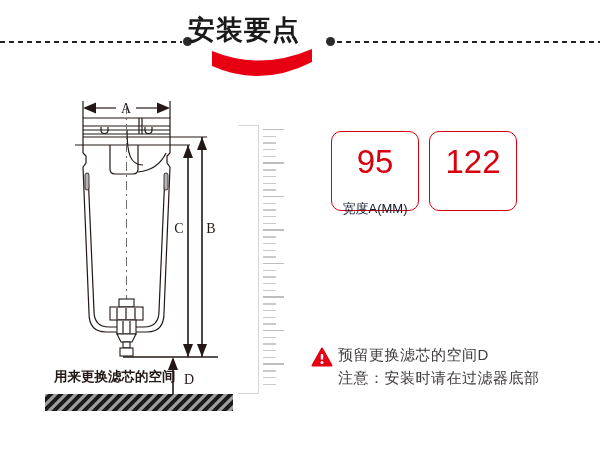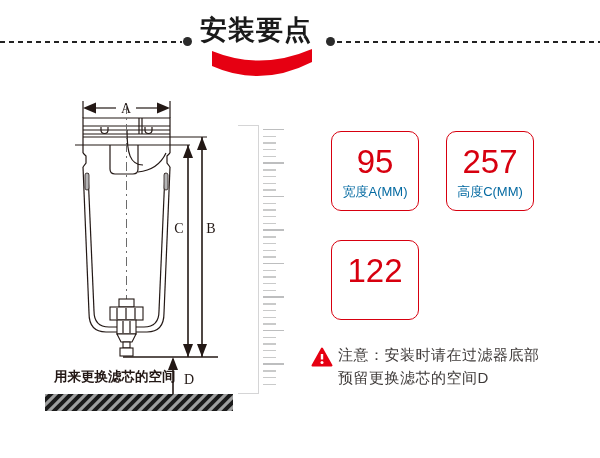--- a/index.html
+++ b/index.html
@@ -7,21 +7,21 @@
         font-family:"Liberation Sans",sans-serif;}
 
   
   .dash-line{position:absolute;top:41px;height:1.8px;
              background:repeating-linear-gradient(to right,#222 0,#222 5px,transparent 5px,transparent 9px);}
   .dash-left{left:0;width:182px;}
   .dash-right{left:337px;width:263px;}
   .dot{position:absolute;top:37px;width:9px;height:9px;border-radius:50%;background:#2b2b2b;}
   .dot-l{left:183px;}
   .dot-r{left:326px;}
-  .title{position:absolute;left:156px;top:12px;width:200px;margin:0;text-align:center;
+  .title{position:absolute;left:144px;top:12px;width:200px;margin:0;text-align:center;
          font-size:27px;font-weight:bold;letter-spacing:1px;color:#1a1a1a;}
   .swoosh{position:absolute;left:210px;top:47px;}
 
   
   .drawing{position:absolute;left:30px;top:85px;}
   .drawing .ln{stroke:#231815;stroke-width:1.2;fill:none;}
   .drawing .ln-thick{stroke:#231815;stroke-width:1.6;fill:none;}
   .drawing .fillpart{stroke:#231815;stroke-width:1.1;fill:#ffffff;}
   .drawing .head{fill:#231815;stroke:none;}
   .drawing .dimtext{font-family:"Liberation Serif",serif;font-size:14px;fill:#231815;}
@@ -32,25 +32,25 @@
   
   .ruler-frame{position:absolute;left:238px;top:125px;width:20px;height:267px;
                border-top:1px solid #d5d5d6;border-right:1px solid #d5d5d6;border-bottom:1px solid #d5d5d6;}
   .ruler-ticks-small{position:absolute;left:263px;top:129px;width:13px;height:261px;
                background:repeating-linear-gradient(to bottom,#c9caca 0,#c9caca 1.4px,transparent 1.4px,transparent 6.7px);}
   .ruler-ticks-long{position:absolute;left:263px;top:129px;width:21px;height:262px;
                background:repeating-linear-gradient(to bottom,#bdbebf 0,#bdbebf 1.4px,transparent 1.4px,transparent 33.5px);}
 
   
   .specs{position:absolute;left:331px;top:131px;display:grid;
-         grid-template-columns:88px 88px;grid-auto-rows:80px;gap:29px 27px;}
+         grid-template-columns:88px 88px;grid-auto-rows:80px;gap:29px 10px;}
   .spec-box{border:1.5px solid #d7000f;border-radius:10px;background:#fff;
             display:flex;flex-direction:column;align-items:center;box-sizing:border-box;}
   .spec-value{font-size:33px;line-height:1;color:#d7000f;margin-top:13px;}
-  .spec-label{font-size:13px;color:#0369a1;margin-top:5px;}
+  .spec-label{font-size:13px;color:#0f172a;margin-top:22px;}
 
   
   .note{position:absolute;left:311px;top:344px;width:282px;}
   .warn-icon{position:absolute;left:0;top:3px;}
   .note-line{margin-left:27px;font-size:15px;line-height:22.5px;color:#3e3a39;letter-spacing:0.5px;}
 </style>
 </head>
 <body>
 
 <div class="page">
@@ -146,31 +146,27 @@
   <div class="ruler-frame"></div>
   <div class="ruler-ticks-small"></div>
   <div class="ruler-ticks-long"></div>
 
   <div class="specs">
     <div class="spec-box">
       <div class="spec-value">95</div>
       <div class="spec-label">宽度A(MM)</div>
     </div>
     <div class="spec-box">
-      <div class="spec-value">257</div>
-      <div class="spec-label">高度C(MM)</div>
-    </div>
-    <div class="spec-box">
       <div class="spec-value">122</div>
     </div>
   </div>
 
   <div class="note">
     <svg class="warn-icon" width="22" height="20" viewBox="0 0 22 20">
       <polygon points="11,1.5 20.5,18.5 1.5,18.5" fill="#e60012" stroke="#e60012" stroke-width="2" stroke-linejoin="round"></polygon>
       <line x1="11" y1="7" x2="11" y2="12.5" stroke="#fff" stroke-width="2.4"></line>
       <circle cx="11" cy="15.6" r="1.5" fill="#fff"></circle>
     </svg>
+    <div class="note-line">预留更换滤芯的空间D</div>
     <div class="note-line">注意：安装时请在过滤器底部</div>
-    <div class="note-line">预留更换滤芯的空间D</div>
   </div>
 
 </div>
 
 </body></html>

